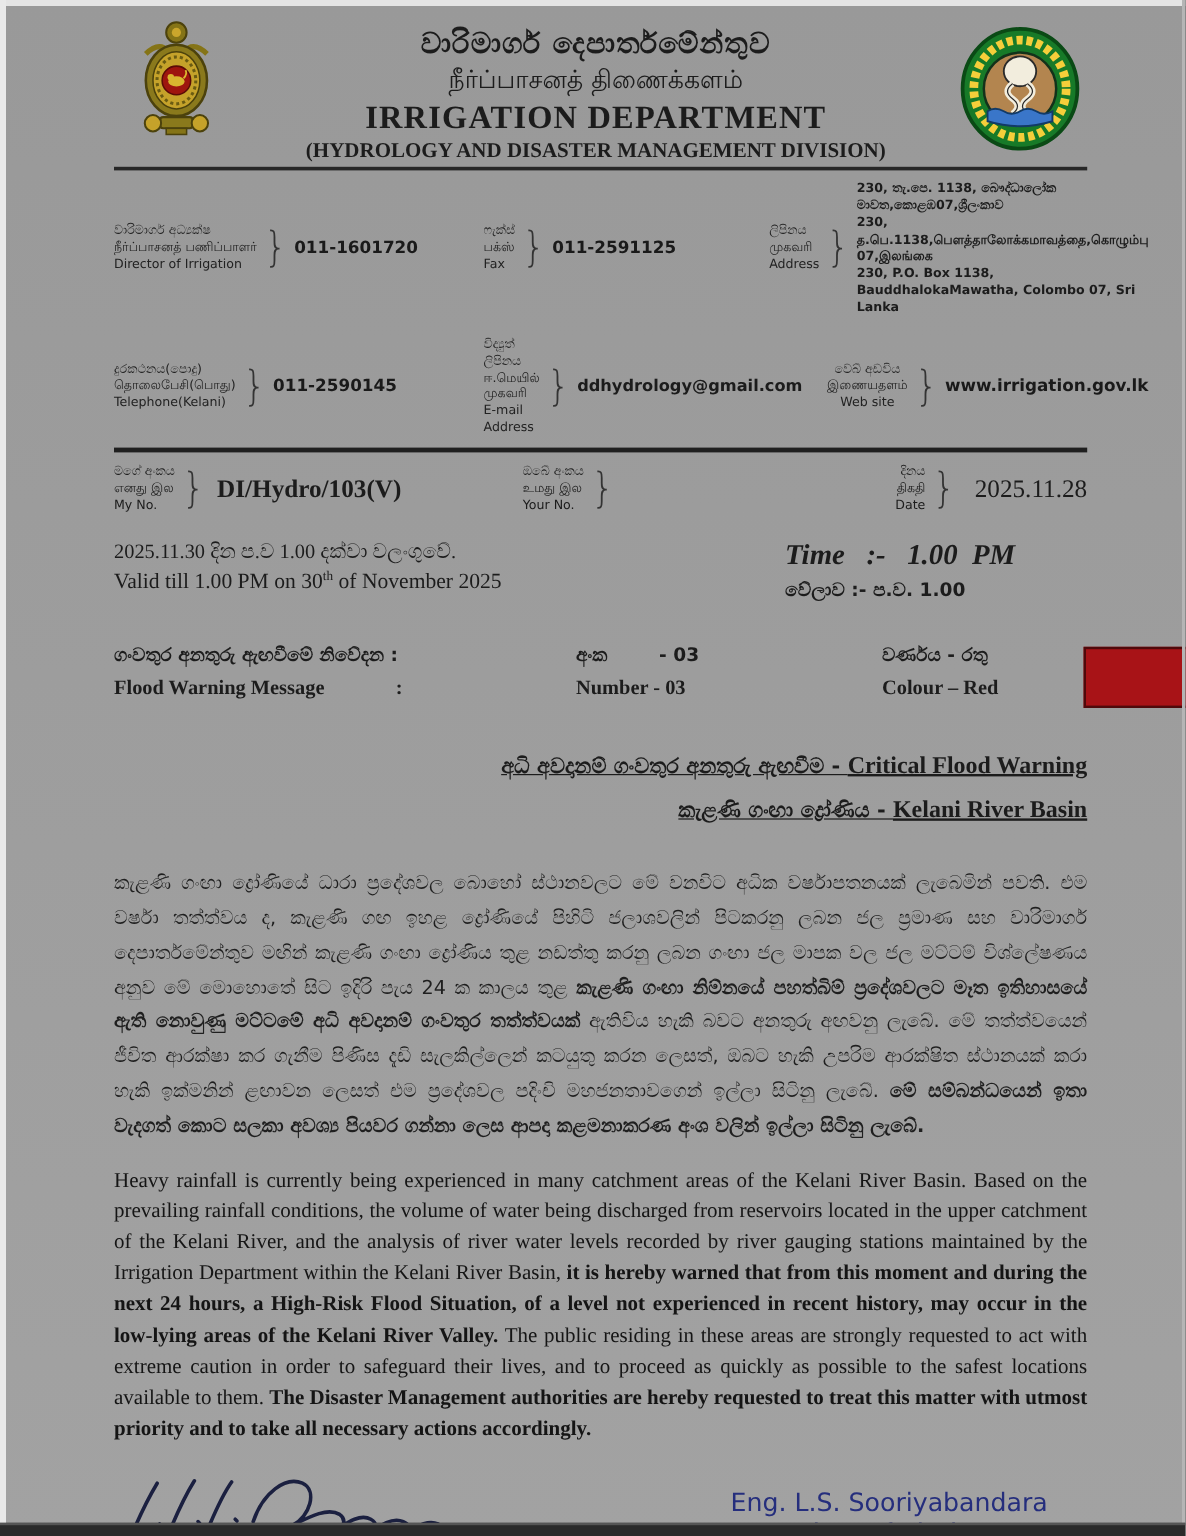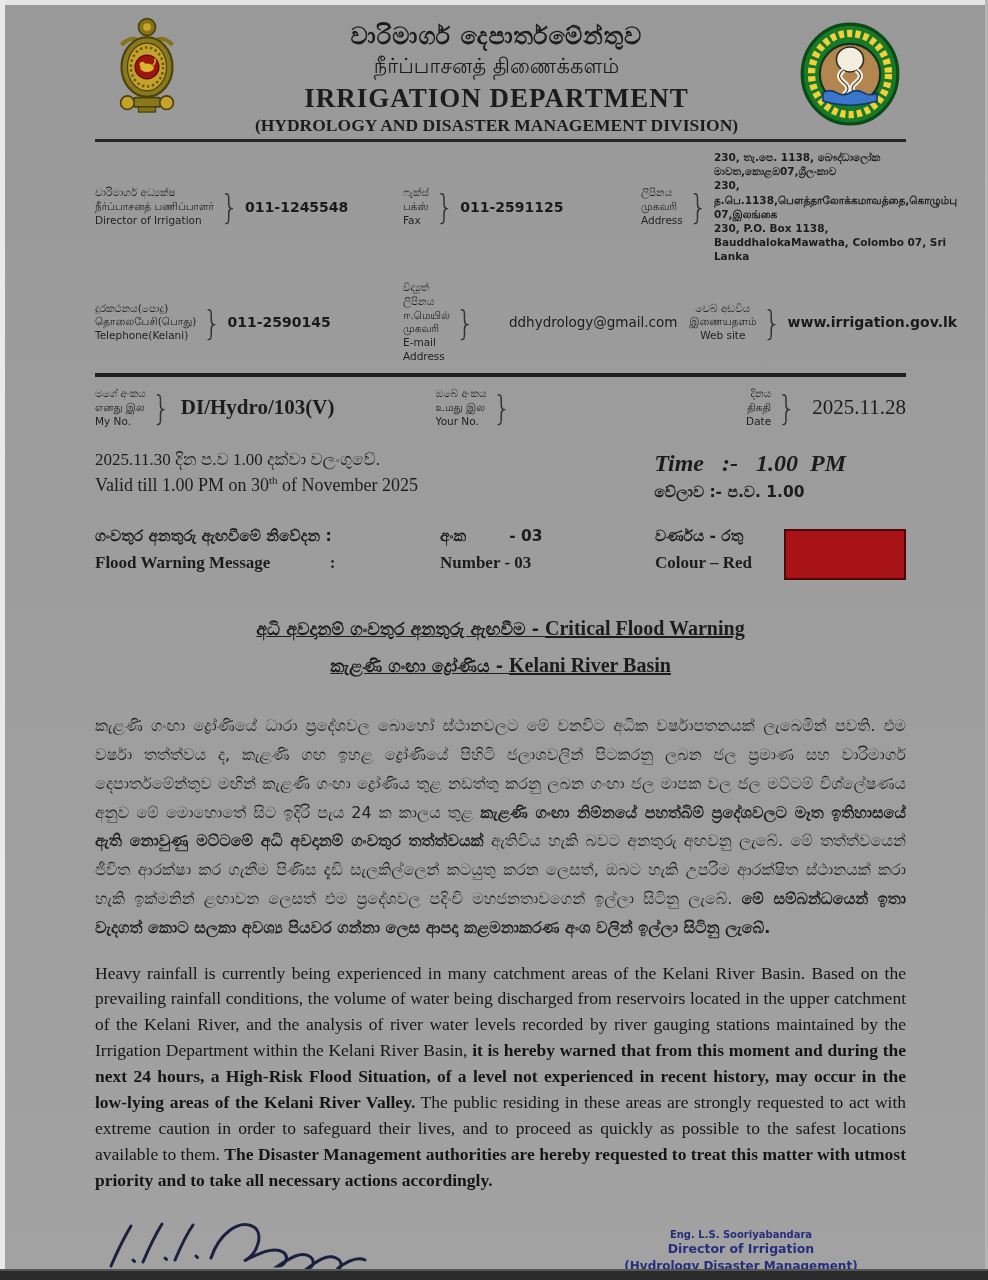--- a/index.html
+++ b/index.html
@@ -24,60 +24,60 @@
   .rule{height:3px;background:#272727;margin-top:3px;}
   .rule2{height:4px;background:#1f1f1f;margin-top:10px;}
 
   
   .contacts{display:grid;grid-template-columns:308px 238px 1fr;row-gap:18px;margin-top:8px;}
   .citem{display:flex;align-items:center;}
   .clabels{font-size:10.5px;line-height:1.3;color:#222;}
   .brace{font-size:30px;font-weight:200;color:#333;margin:0 6px;transform:scaleY(1.15);}
   .cval{font-size:14px;font-weight:bold;color:#1a1a1a;}
   .cval-sm{font-size:10.5px;font-weight:bold;line-height:1.35;}
-  .email-val{font-size:13.5px;font-weight:normal;margin-left:28px;}
+  .email-val{font-size:13.5px;font-weight:bold;}
 
   
   .refrow{display:grid;grid-template-columns:42% 30% 28%;margin-top:10px;}
   .ritem{display:flex;align-items:center;}
   .rlabels{font-size:10.5px;line-height:1.3;}
   .rval{font-family:"Liberation Serif",serif;font-size:21px;font-weight:bold;margin-left:4px;}
   .rdate{font-family:"Liberation Serif",serif;font-size:21px;margin-left:10px;text-align:right;}
 
   
   .validrow{display:flex;margin-top:22px;}
   .valid-left .si{font-family:"Liberation Serif",serif;font-size:17px;}
   .valid-left .en{font-family:"Liberation Serif",serif;font-size:18px;margin-top:4px;}
   .valid-right{margin-left:auto;margin-right:60px;}
   .time-en{font-family:"Liberation Serif",serif;font-size:24px;font-weight:bold;white-space:pre;font-style:italic;}
   .time-si{font-size:15.5px;font-weight:bold;margin-top:6px;white-space:pre;}
   sup{font-size:11px;}
 
   
-  .warnrow{display:grid;grid-template-columns:345px 215px 128px 1fr;margin-top:26px;align-items:start;}
+  .warnrow{display:grid;grid-template-columns:345px 215px 128px 1fr;margin-top:36px;align-items:start;gap:40px;}
   .w-si{font-size:15.5px;font-weight:bold;white-space:pre;}
   .w-en{font-family:"Liberation Serif",serif;font-size:17px;font-weight:bold;margin-top:8px;white-space:pre;}
   .redbox{width:118px;height:47px;background:#a81317;border:2px solid #4f090b;justify-self:end;margin-top:2px;}
 
   
-  .doc-title{text-align:center;margin-top:30px;line-height:1.85;}
+  .doc-title{text-align:right;margin-top:30px;line-height:1.85;}
   .doc-title .t-si{font-size:17.5px;font-weight:bold;text-decoration:underline;}
   .doc-title .t-en{font-family:"Liberation Serif",serif;font-size:20px;font-weight:bold;text-decoration:underline;}
 
   
   .para-si{margin-top:28px;font-size:16px;line-height:1.8;text-align:justify;color:#1f1f1f;}
   .para-si b{font-weight:bold;}
   .para-en{margin-top:18px;font-family:"Liberation Serif",serif;font-size:17.5px;line-height:1.48;text-align:justify;color:#151515;}
 
   
   .sigrow{display:flex;margin-top:22px;}
   .sig-left{width:440px;}
   .sig-name{font-size:16px;font-weight:bold;letter-spacing:1px;margin-top:4px;}
   .stamp{margin-left:auto;width:330px;text-align:center;color:#252e7d;padding-top:12px;}
-  .stamp .s1{font-size:10px;font-weight:bold;}
+  .stamp .s1{font-size:21px;font-weight:normal;}
   .stamp .s2{font-size:12.5px;font-weight:bold;}
   .stamp .s3{font-size:12px;font-weight:bold;}
   .stamp .s4{font-size:12.5px;font-weight:bold;}
   .stamp .s5{font-size:13px;font-weight:bold;}
   .stamp div{line-height:1.35;}
 </style>
 </head>
 <body>
 
 <div class="page">
@@ -128,21 +128,21 @@
     <div class="rule"></div>
 
     <div class="contacts">
       <div class="citem">
         <div class="clabels">
           <div>වාරිමාර්ග අධ්‍යක්ෂ</div>
           <div>நீர்ப்பாசனத் பணிப்பாளர்</div>
           <div>Director of Irrigation</div>
         </div>
         <span class="brace">}</span>
-        <span class="cval">011-1245548</span>
+        <span class="cval">011-1601720</span>
       </div>
       <div class="citem">
         <div class="clabels">
           <div>ෆැක්ස්</div>
           <div>பக்ஸ்</div>
           <div>Fax</div>
         </div>
         <span class="brace">}</span>
         <span class="cval">011-2591125</span>
       </div>

